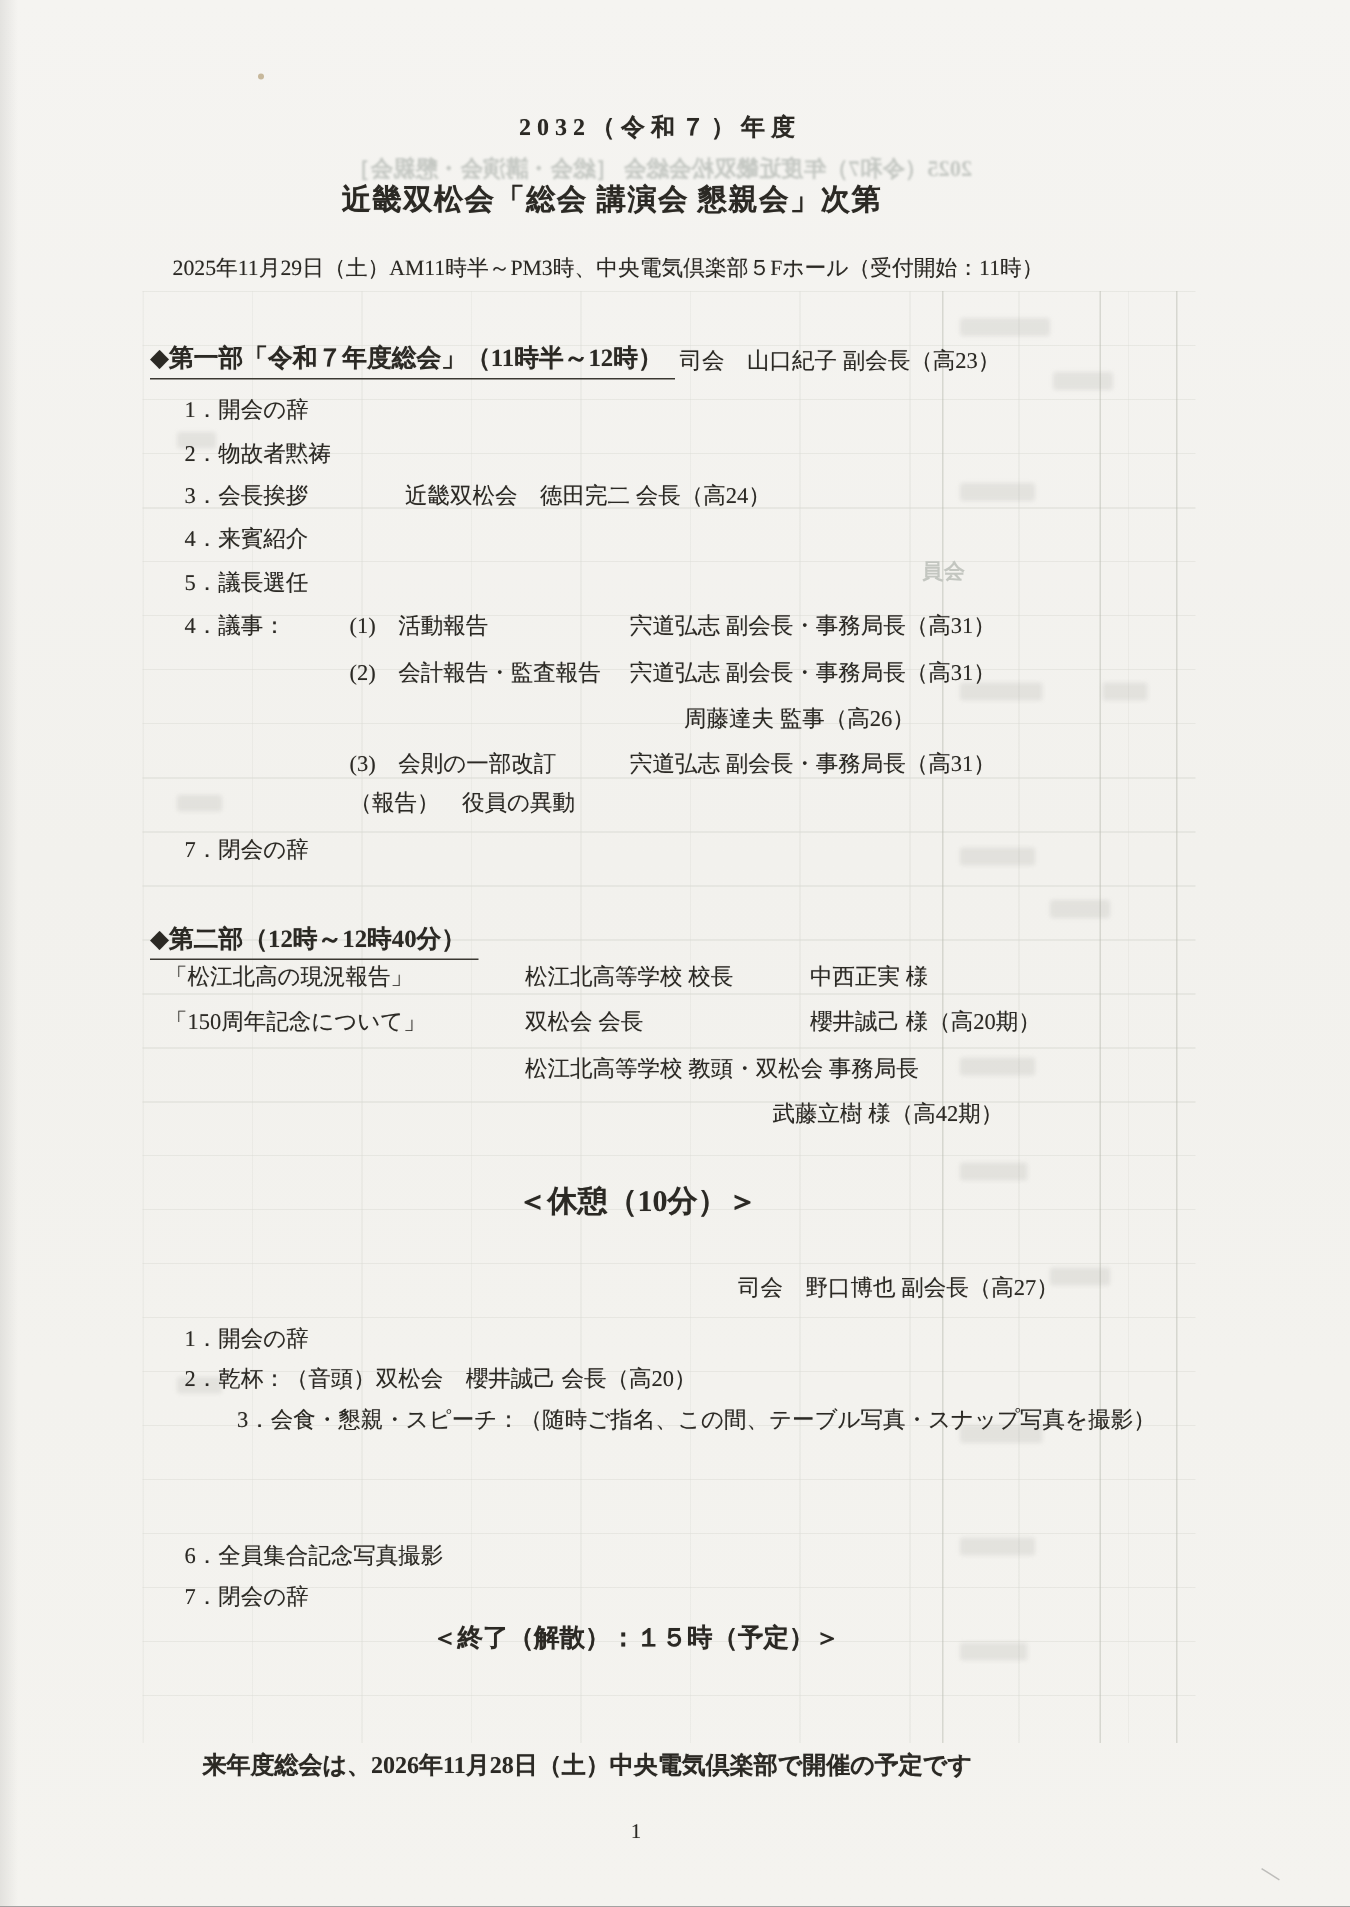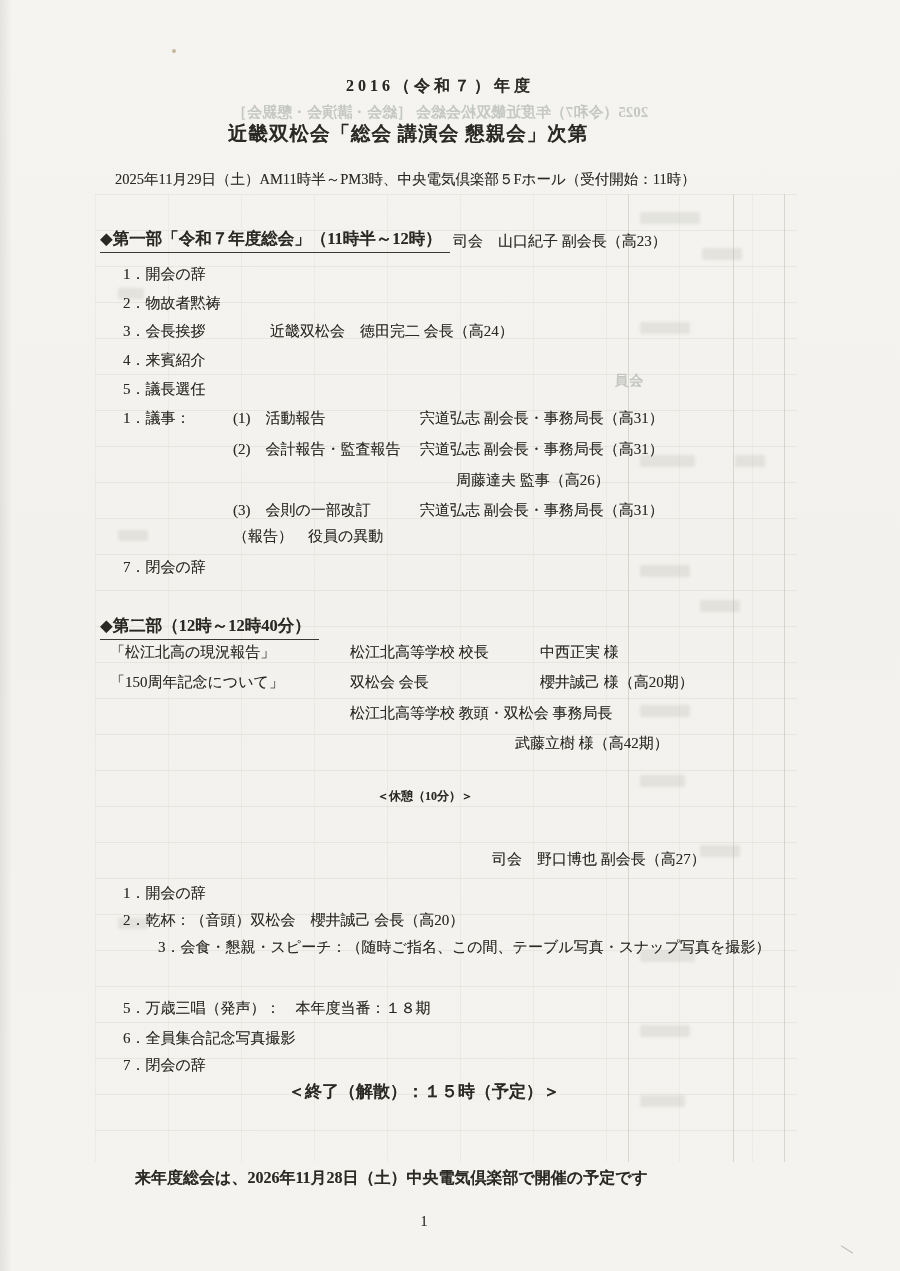--- a/index.html
+++ b/index.html
@@ -53,21 +53,21 @@
   .h2{left:100px;top:616px;}
   .h3{left:100px;top:847px;}
   .mc3{left:492px;top:850px;}
   .item{left:123px;}
   .ag-label{left:233px;}
   .ag-speaker{left:420px;}
   .c1{left:110px;}
   .c2{left:350px;}
   .c3{left:540px;}
   .c3b{left:515px;}
-  .break-line{top:789px;width:850px;font-size:12px;font-weight:600;}
+  .break-line{top:789px;width:850px;font-size:20px;font-weight:600;}
   .end-line{top:1082px;width:848px;font-size:17px;}
   .footer-note{left:135px;top:1168px;font-size:16px;}
   .page-num{top:1214px;width:848px;font-size:14px;}
 </style>
 </head>
 <body>
 
 <div class="page">
 
   <div class="bleed">
@@ -93,33 +93,33 @@
     <div class="blob" style="left:118px;top:918px;width:30px;height:11px;"></div>
     <div class="blob" style="left:640px;top:1025px;width:50px;height:12px;"></div>
     <div class="blob" style="left:640px;top:1095px;width:45px;height:12px;"></div>
     <div class="edge-left"></div>
     <div class="speck"></div>
     <div class="corner-mark"></div>
   </div>
 
   <div class="content">
 
-    <div class="line center bold year-line">2016（令和７）年度</div>
+    <div class="line center bold year-line">2032（令和７）年度</div>
     <div class="line center bold doc-title">近畿双松会「総会 講演会 懇親会」次第</div>
     <div class="line date-line">2025年11月29日（土）AM11時半～PM3時、中央電気倶楽部５Fホール（受付開始：11時）</div>
 
     <div class="line sec-head h1">◆第一部「令和７年度総会」（11時半～12時）</div>
     <div class="line mc1">司会　山口紀子 副会長（高23）</div>
     <div class="line item" style="top:265px;">1．開会の辞</div>
     <div class="line item" style="top:294px;">2．物故者黙祷</div>
     <div class="line item" style="top:322px;">3．会長挨拶</div>
     <div class="line" style="left:270px;top:322px;">近畿双松会　徳田完二 会長（高24）</div>
     <div class="line item" style="top:351px;">4．来賓紹介</div>
     <div class="line item" style="top:380px;">5．議長選任</div>
-    <div class="line item" style="top:409px;">1．議事：</div>
+    <div class="line item" style="top:409px;">4．議事：</div>
     <div class="line ag-label" style="top:409px;">(1)　活動報告</div>
     <div class="line ag-speaker" style="top:409px;">宍道弘志 副会長・事務局長（高31）</div>
     <div class="line ag-label" style="top:440px;">(2)　会計報告・監査報告</div>
     <div class="line ag-speaker" style="top:440px;">宍道弘志 副会長・事務局長（高31）</div>
     <div class="line ag-speaker" style="top:471px;margin-left:36px;">周藤達夫 監事（高26）</div>
     <div class="line ag-label" style="top:501px;">(3)　会則の一部改訂</div>
     <div class="line ag-speaker" style="top:501px;">宍道弘志 副会長・事務局長（高31）</div>
     <div class="line ag-label" style="top:527px;">（報告）　役員の異動</div>
     <div class="line item" style="top:558px;">7．閉会の辞</div>
 
@@ -132,21 +132,20 @@
     <div class="line c3" style="top:673px;">櫻井誠己 様（高20期）</div>
     <div class="line c2" style="top:704px;">松江北高等学校 教頭・双松会 事務局長</div>
     <div class="line c3b" style="top:734px;">武藤立樹 様（高42期）</div>
 
     <div class="line center break-line">＜休憩（10分）＞</div>
 
     <div class="line mc3">司会　野口博也 副会長（高27）</div>
     <div class="line item" style="top:884px;">1．開会の辞</div>
     <div class="line item" style="top:911px;">2．乾杯：（音頭）双松会　櫻井誠己 会長（高20）</div>
     <div class="line item" style="top:938px;margin-left:35px;">3．会食・懇親・スピーチ：（随時ご指名、この間、テーブル写真・スナップ写真を撮影）</div>
-    <div class="line item" style="top:999px;">5．万歳三唱（発声）：　本年度当番：１８期</div>
     <div class="line item" style="top:1029px;">6．全員集合記念写真撮影</div>
     <div class="line item" style="top:1056px;">7．閉会の辞</div>
 
     <div class="line center bold end-line">＜終了（解散）：１５時（予定）＞</div>
     <div class="line bold footer-note">来年度総会は、2026年11月28日（土）中央電気倶楽部で開催の予定です</div>
     <div class="line center page-num">1</div>
 
   </div>
 </div>
 

